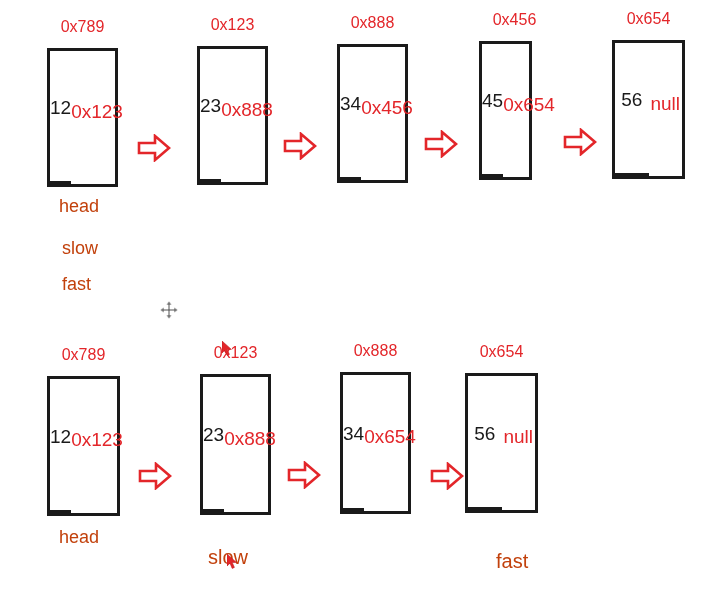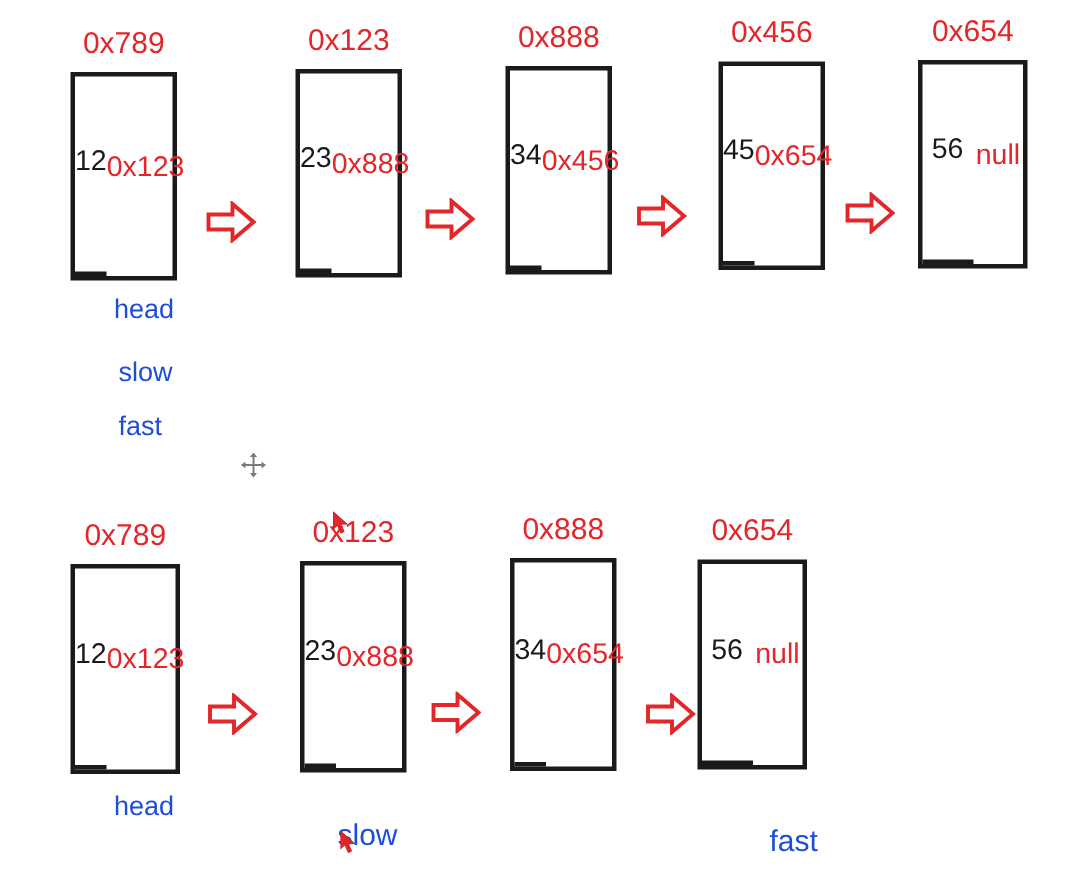--- a/index.html
+++ b/index.html
@@ -50,32 +50,31 @@
     font-size: 19px;
   }
   
   .node .cell.data .txt { transform: translateY(-8px); }
   .node .cell.next .txt { transform: translateY(-6px); }
 
   
   .addr {
     position: absolute;
     color: #e3262a;
-    font-size: 20px;
+    font-size: 16px;
     white-space: nowrap;
     text-align: center;
   }
 
   
   .ptr-label {
     position: absolute;
-    color: #1d4ed8;
+    color: #c2410c;
     font-size: 18px;
     white-space: nowrap;
-    margin-left: 17px;
   }
 
   
   .arrow {
     position: absolute;
     width: 34px;
     height: 28px;
   }
   .arrow svg { display: block; width: 100%; height: 100%; }
 
@@ -130,21 +129,21 @@
     </div>
   </div>
 
   <div class="arrow" style="left:424px; top:130px;">
     <svg viewBox="0 0 34 28">
         <polygon points="2,9 18,9 18,2 32,14 18,26 18,19 2,19" fill="#ffffff" stroke="#e3262a" stroke-width="2.6" stroke-linejoin="miter"></polygon>
       </svg>
   </div>
 
   <div class="addr" style="left:479px; top:11px; width:71px;">0x456</div>
-  <div class="node" style="left:479px; top:41px; width:71px; height:139px;">
+  <div class="node" style="left:479px; top:41px; width:53px; height:139px;">
     <div class="cell data">
       <span class="txt">45</span>
     </div>
     <div class="cell next">
       <span class="txt">0x654</span>
     </div>
   </div>
 
   <div class="arrow" style="left:563px; top:128px;">
     <svg viewBox="0 0 34 28">

